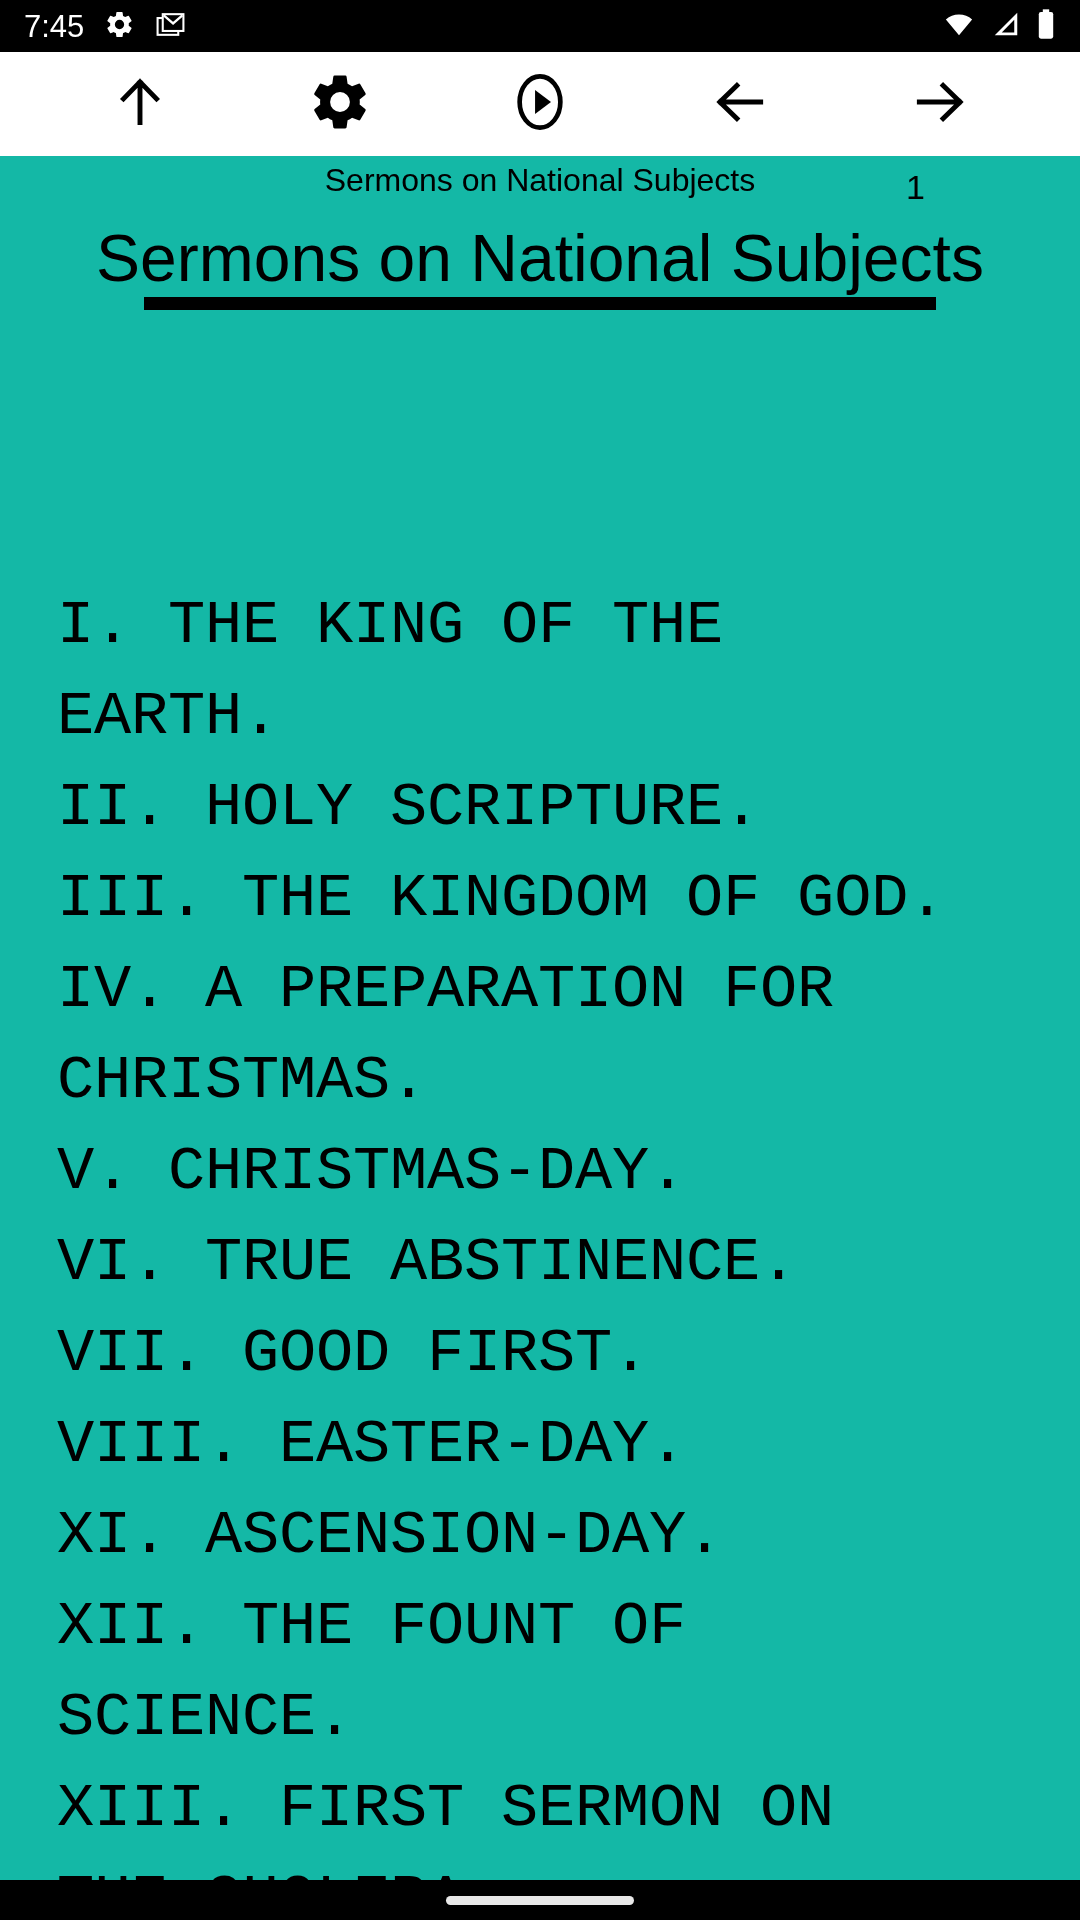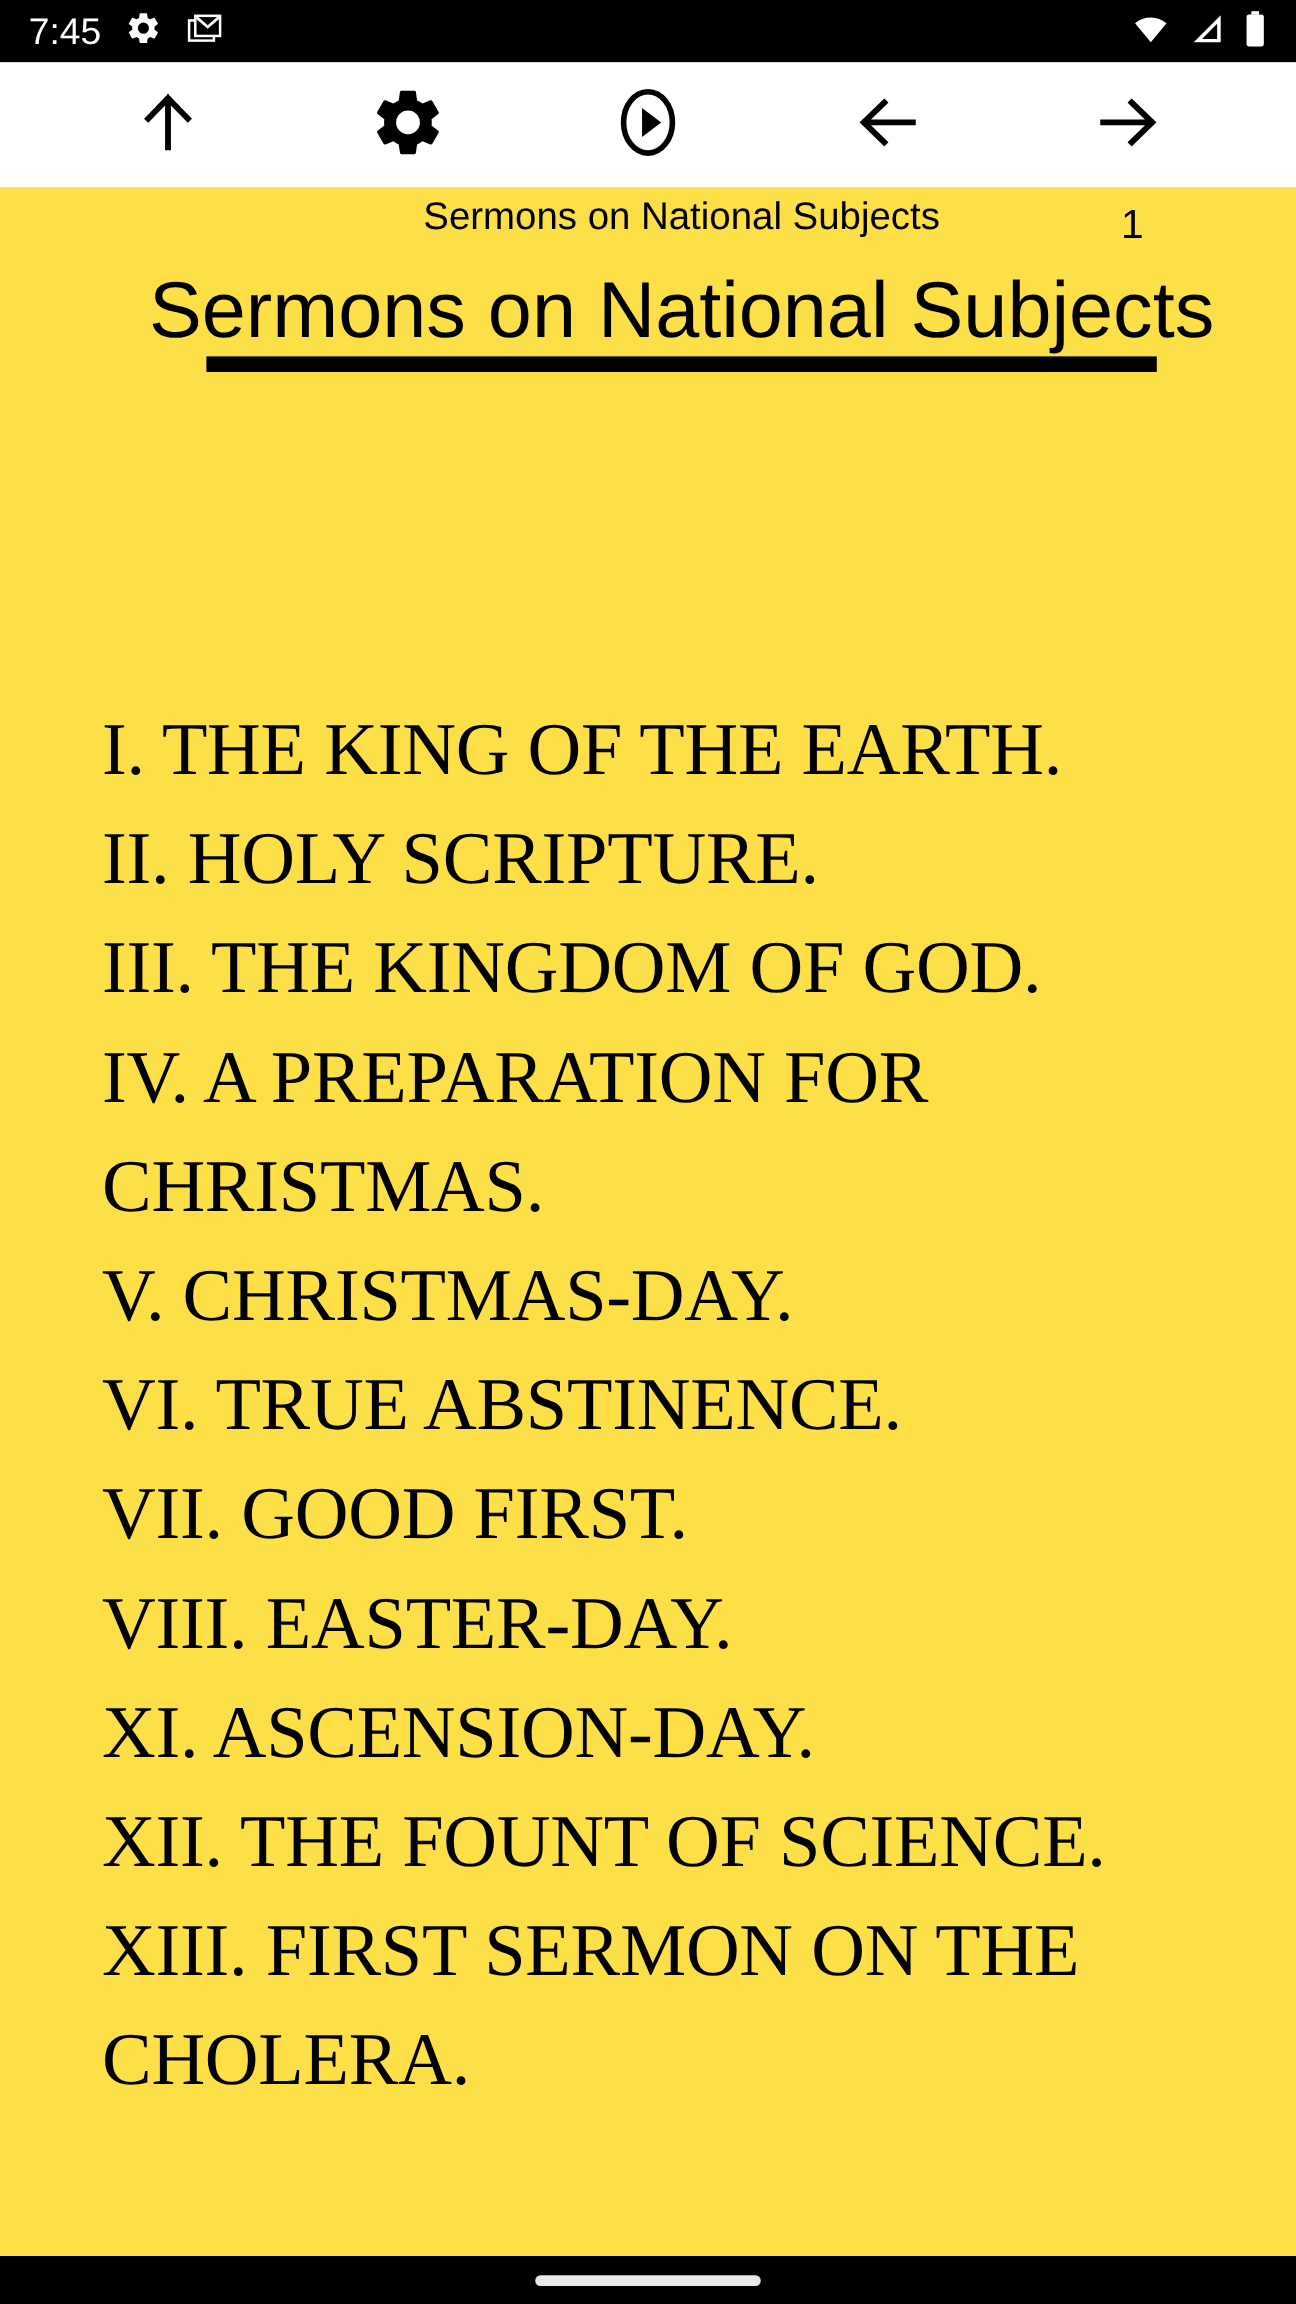--- a/index.html
+++ b/index.html
@@ -34,21 +34,21 @@
   }
   .tb-btn{
     width:100px; height:100px;
     display:flex; align-items:center; justify-content:center;
     background:transparent; border:none; cursor:pointer;
   }
 
   
   .page{
     position:absolute; left:0; top:156px; width:1080px; height:1724px;
-    background:#fde047; overflow:hidden;padding-left:28px;
+    background:#14b8a6; overflow:hidden;
   }
   .page-inner{ position:relative; width:1080px; }
 
   
   .runhead{
     position:absolute; left:0; top:4px; width:1080px;
     height:62px; overflow:hidden;
   }
   .runhead-text{
     width:600px; margin:0 auto;
@@ -80,21 +80,21 @@
 
   
   .toc{
     position:absolute; left:57px; top:424px; width:900px;
   }
   .toc-item{
     font-size:62px;
     line-height:91px;
     color:#000;
     white-space:normal;
-    font-family:Liberation Serif, serif;
+    font-family:Liberation Mono, monospace;
     letter-spacing:-0.2px;
   }
 
   
   .navbar{
     position:absolute; left:0; bottom:0; width:1080px; height:40px;
     background:#000;
     display:flex; align-items:center; justify-content:center;
   }
   .nav-pill{

